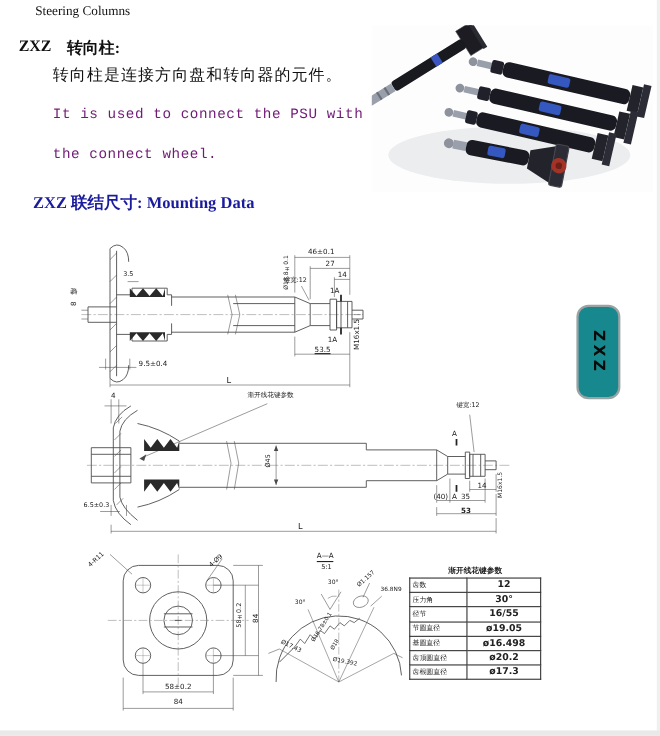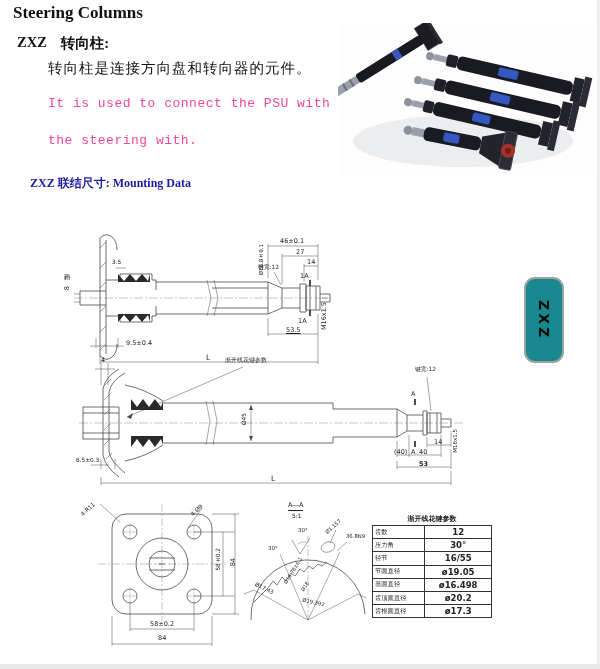--- a/index.html
+++ b/index.html
@@ -1,25 +1,25 @@
 <!DOCTYPE html>
 <html><head>
 <meta charset="utf-8">
 <style>
   html,body{margin:0;padding:0;}
   body{width:600px;height:669px;background:#ffffff;position:relative;overflow:hidden;
        font-family:"Liberation Serif",serif;color:#111;}
   .abs{position:absolute;}
-  .page-title{left:13px;top:3px;font-size:17px;font-weight:bold;}
+  .page-title{left:32px;top:3px;font-size:12px;font-weight:normal;}
   .heading{left:17px;top:34px;font-size:14.5px;font-weight:bold;display:flex;gap:14px;}
   .body-cn{left:48px;top:59px;font-size:14.5px;letter-spacing:1px;}
-  .body-en{font-family:"Liberation Mono",monospace;font-size:13px;letter-spacing:0.5px;color:#ec4899;}
+  .body-en{font-family:"Liberation Mono",monospace;font-size:13px;letter-spacing:0.5px;color:#701a75;}
   .en1{left:48px;top:96px;}
   .en2{left:48px;top:133px;}
-  .mounting{left:30px;top:175px;font-size:12px;font-weight:bold;color:#1b1b9e;}
+  .mounting{left:30px;top:175px;font-size:15px;font-weight:bold;color:#1b1b9e;}
   .photo{left:338px;top:23px;width:256px;height:152px;}
   .badge{left:524px;top:277px;width:40px;height:86px;border-radius:11px;
          background:#17898e;border:2px solid #9aa3a3;box-sizing:border-box;
          display:flex;align-items:center;justify-content:center;}
   .badge span{writing-mode:vertical-rl;font-family:"DejaVu Sans",sans-serif;
          font-size:14px;font-weight:bold;color:#0a0a0a;letter-spacing:3px;}
   .draw{position:absolute;}
   .dim{position:absolute;font-family:"DejaVu Sans",sans-serif;font-size:6.5px;color:#222;
        white-space:nowrap;line-height:1;}
   .dim.big{font-size:7.5px;}
@@ -39,21 +39,21 @@
 </head>
 <body>
 
 <div class="abs page-title">Steering Columns</div>
 <div class="abs heading">
   <span>ZXZ</span>
   <span>转向柱:</span>
 </div>
 <div class="abs body-cn">转向柱是连接方向盘和转向器的元件。</div>
 <div class="abs body-en en1">It is used to connect the PSU with</div>
-<div class="abs body-en en2">the steering with.</div>
+<div class="abs body-en en2">the connect wheel.</div>
 <div class="abs mounting">ZXZ 联结尺寸: Mounting Data</div>
 
 <div class="abs photo">
 <svg width="256" height="152" viewBox="0 0 256 152">
   <rect x="0" y="0" width="256" height="152" fill="#fdfdfd"></rect>
   <ellipse cx="125" cy="118" rx="110" ry="26" fill="#ebedee"></ellipse>
 
   <g transform="translate(84,16) rotate(58)">
     <rect x="-13" y="-14" width="26" height="15" fill="#1c1c22" stroke="#333" stroke-width="0.5"></rect>
     <rect x="-14" y="-16" width="28" height="4" fill="#2a2a33"></rect>
@@ -103,21 +103,21 @@
     <circle cx="98" cy="1" r="7" fill="#a33227"></circle>
     <circle cx="98" cy="1" r="3" fill="#6e1f17"></circle>
   </g>
 </svg>
 </div>
 
 <div class="abs badge" style="background: rgb(23, 137, 142);">
   <span>ZXZ</span>
 </div>
 
-<div class="draw" style="left:60px;top:228px;width:275px;height:140px;">
+<div class="draw" style="left:60px;top:216px;width:275px;height:140px;">
 <svg width="275" height="140" viewBox="0 0 275 140" stroke="#4a4a4a" fill="none" stroke-width="0.8">
   <path d="M14 70 H270" stroke-dasharray="9 2 2 2" stroke-width="0.5" stroke="#888"></path>
   <path d="M40 10 V128 M46 12 V126"></path>
   <path d="M40 10 Q46 4 52 9 Q57 13 57 22"></path>
   <path d="M40 128 Q46 134 52 129 Q57 125 57 116"></path>
   <path d="M40 20 L46 14 M40 40 L46 34 M40 60 L46 54 M40 84 L46 78 M40 104 L46 98 M40 122 L46 116" stroke-width="0.5"></path>
   <path d="M46 52 H60 L60 46 H92 V52 H96 V62 M96 78 V88 H92 V94 H60 L60 88 H46"></path>
   <path d="M58 46 L64 53 L70 46 L76 53 L82 46 L88 53 L90 46 L90 54 H58 Z" fill="#2a2a2a" stroke="none"></path>
   <path d="M58 94 L64 87 L70 94 L76 87 L82 94 L88 87 L90 94 L90 86 H58 Z" fill="#2a2a2a" stroke="none"></path>
   <path d="M20 63 H46 M20 77 H46 M20 63 V77"></path>
@@ -182,21 +182,21 @@
   <path d="M322 106 V114 M376 94 V114 M322 112 H376" stroke-width="0.5"></path>
   <path d="M16 110 H34 M26 104 V114 M40 104 V114" stroke-width="0.5"></path>
   <path d="M26 122 V130 M376 116 V130 M26 128 H376" stroke-width="0.5"></path>
 </svg>
   <span class="dim" style="left:26px;top:2px;">4</span>
   <span class="dim" style="left:150px;top:2px;font-size:6px;">渐开线花键参数</span>
   <span class="dim" style="left:340px;top:12px;font-size:5.8px;">键宽:12</span>
   <span class="dim" style="left:336px;top:36px;">A</span>
   <span class="dim" style="left:336px;top:94px;">A</span>
   <span class="dim" style="left:319px;top:94px;">(40)</span>
-  <span class="dim" style="left:344px;top:94px;">40</span>
+  <span class="dim" style="left:344px;top:94px;">35</span>
   <span class="dim" style="left:359px;top:84px;">14</span>
   <span class="dim" style="left:344px;top:106px;font-weight:bold;">53</span>
   <span class="dim vtext" style="left:378px;top:74px;font-size:5.5px;">M16x1.5</span>
   <span class="dim vtext" style="left:167px;top:58px;font-size:5.8px;">Ø45</span>
   <span class="dim" style="left:1px;top:103px;font-size:5.8px;">6.5±0.3</span>
   <span class="dim big" style="left:196px;top:120px;">L</span>
 </div>
 
 <div class="draw" style="left:82px;top:498px;width:160px;height:160px;">
 <svg width="160" height="160" viewBox="0 0 160 160" stroke="#4a4a4a" fill="none" stroke-width="0.8">

